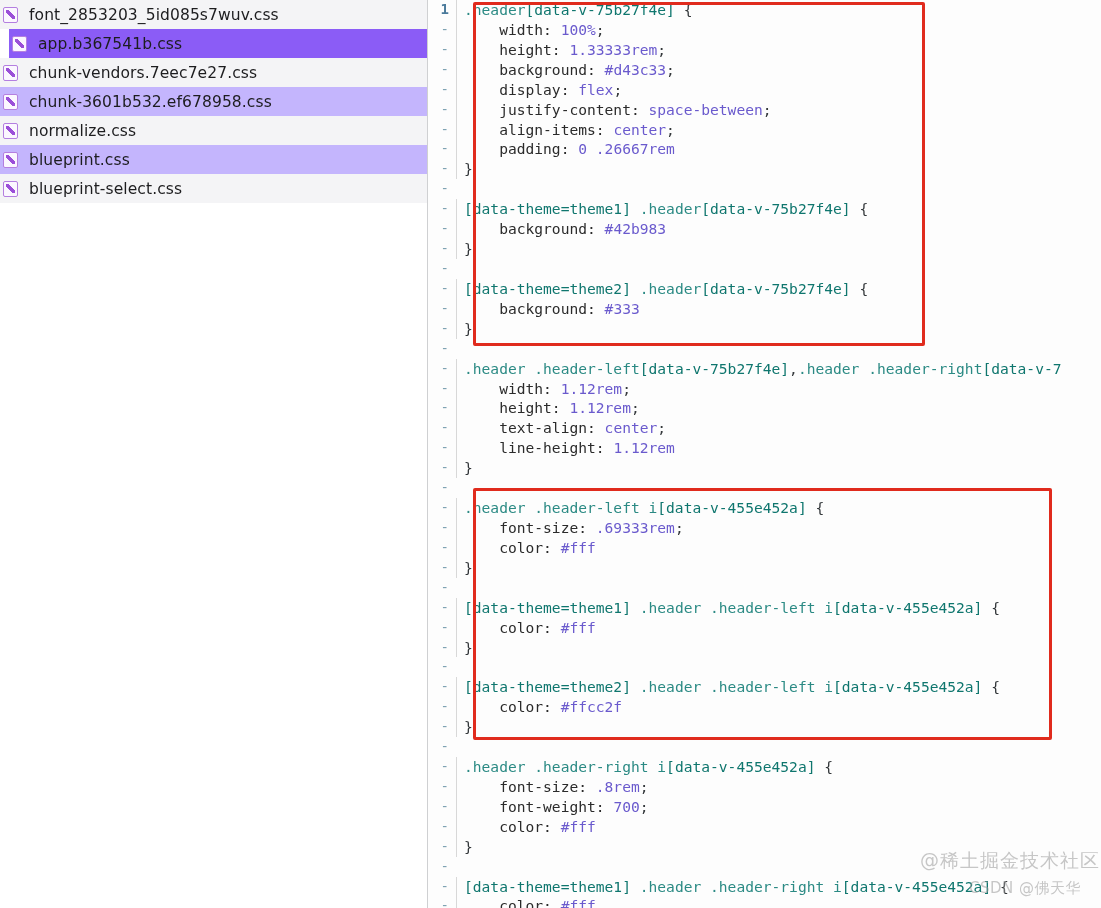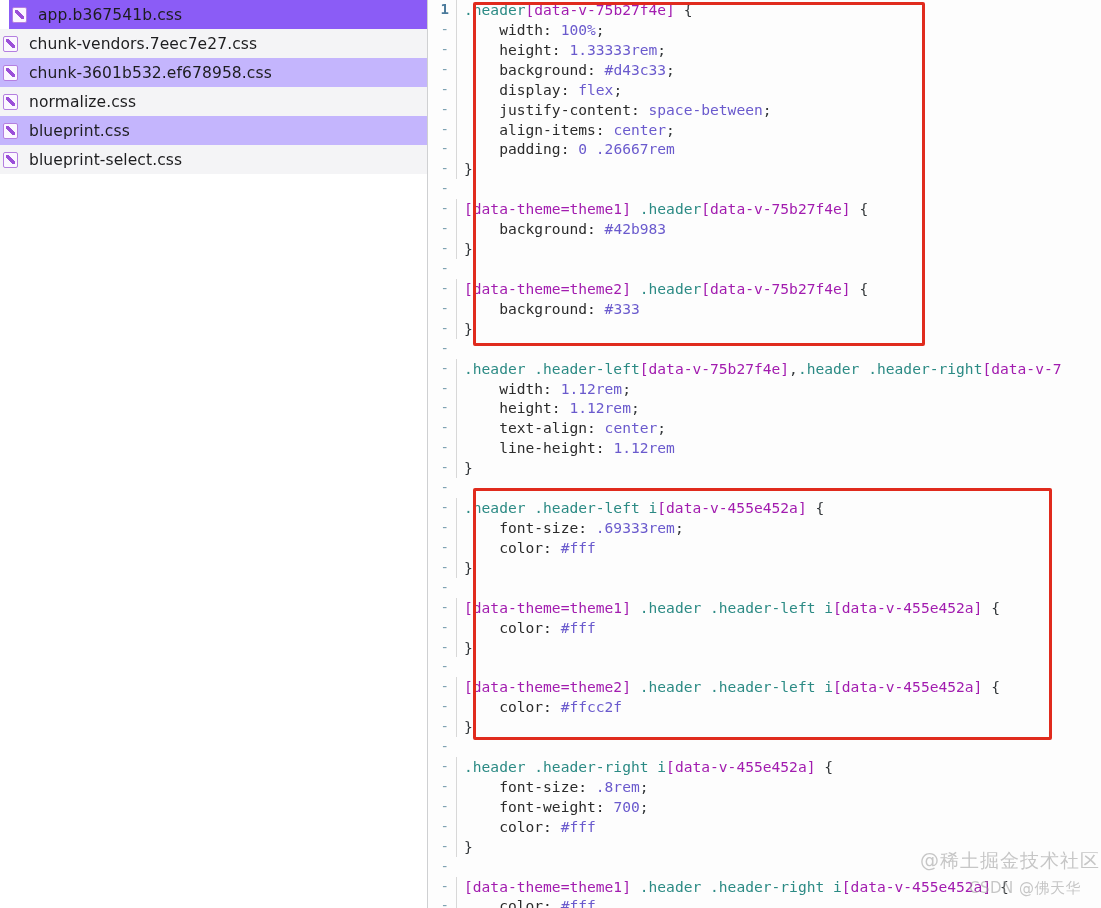--- a/index.html
+++ b/index.html
@@ -101,21 +101,21 @@
     flex: 1 1 auto;
     padding-left: 7px;
     border-left: 1px solid #d8d8d8;
     color: #2b2b2b;
     white-space: pre;
     overflow: hidden;
   }
 
   
   .t-sel   { color: #2b8a84; }   
-  .t-attr  { color: #a21caf; }   
+  .t-attr  { color: #0f766e; }   
   .t-punc  { color: #33373a; }   
   .t-prop  { color: #2b2b2b; }   
   .t-val   { color: #6a5acd; }   
   .t-plain { color: #2b2b2b; }
 
   
   .redbox {
     position: absolute;
     border: 3px solid #e02b1d;
     border-radius: 2px;
@@ -135,20 +135,24 @@
   #wm-1 { right: 1px;  bottom: 34px; font-size: 19px; letter-spacing: 1px; }
   #wm-2 { right: 20px; bottom: 10px; font-size: 15px; letter-spacing: .5px; }
 </style>
 </head>
 <body>
 
 <div id="root">
 
   <div id="file-panel">
     <div id="file-list">
+        <div class="file-row odd">
+          <span class="file-icon"></span>
+          <span class="file-name">font_2853203_5id085s7wuv.css</span>
+        </div>
         <div class="file-row even selected">
           <span class="file-icon"></span>
           <span class="file-name">app.b367541b.css</span>
         </div>
         <div class="file-row odd">
           <span class="file-icon"></span>
           <span class="file-name">chunk-vendors.7eec7e27.css</span>
         </div>
         <div class="file-row even">
           <span class="file-icon"></span>

